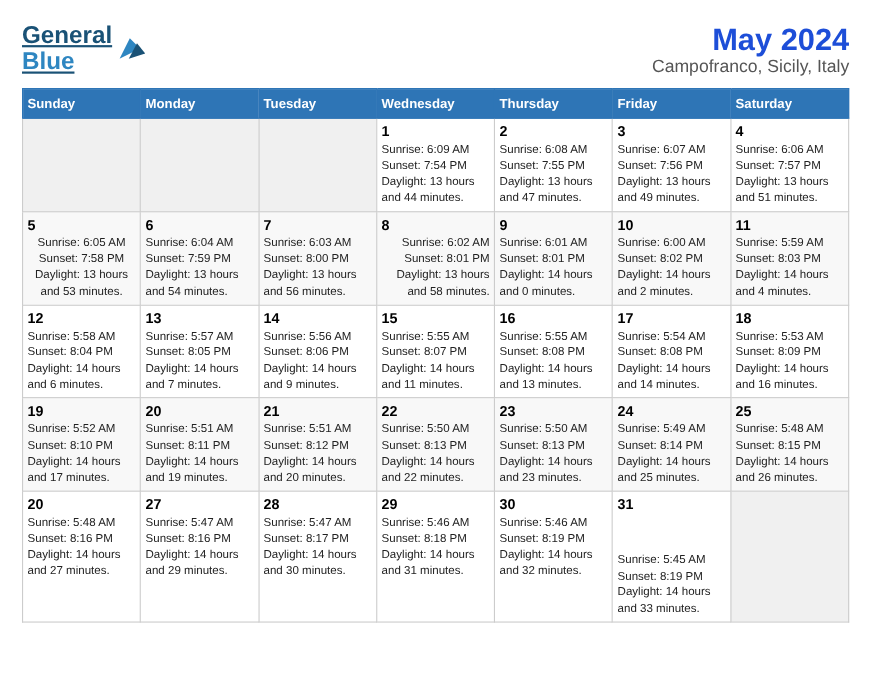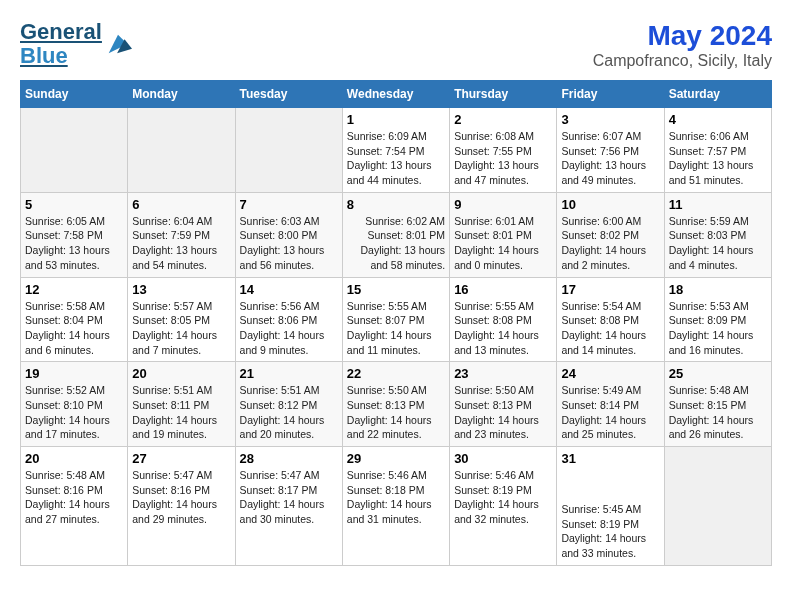--- a/index.html
+++ b/index.html
@@ -150,21 +150,21 @@
           <div class="day-number">4</div>
           <div class="day-info" style="white-space: pre-line;">Sunrise: 6:06 AM
 Sunset: 7:57 PM
 Daylight: 13 hours
 and 51 minutes.</div>
         </td>
       </tr>
       <tr>
         <td>
           <div class="day-number">5</div>
-          <div class="day-info" style="white-space: pre-line;">Sunrise: 6:05 AM
+          <div class="day-info" style="white-space: pre-line; text-align: center;">Sunrise: 6:05 AM
 Sunset: 7:58 PM
 Daylight: 13 hours
 and 53 minutes.</div>
         </td>
         <td>
           <div class="day-number">6</div>
           <div class="day-info" style="white-space: pre-line;">Sunrise: 6:04 AM
 Sunset: 7:59 PM
 Daylight: 13 hours
 and 54 minutes.</div>

